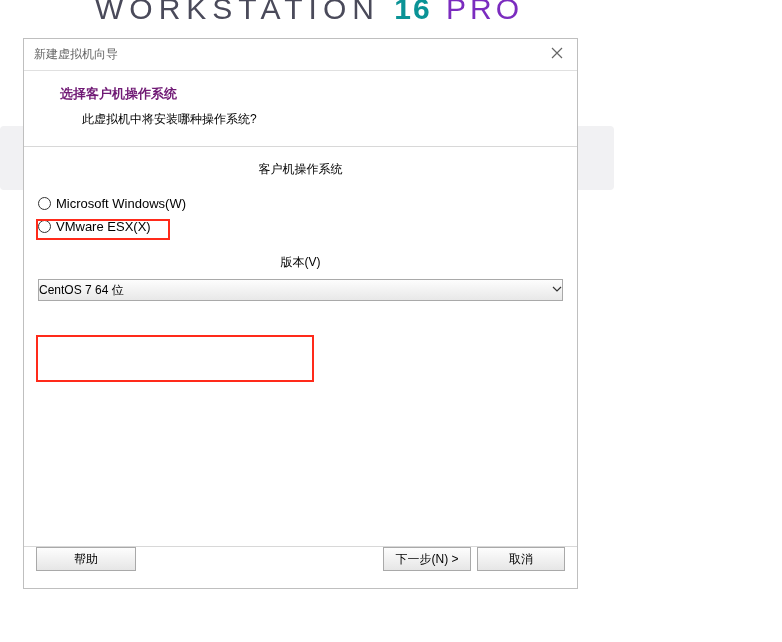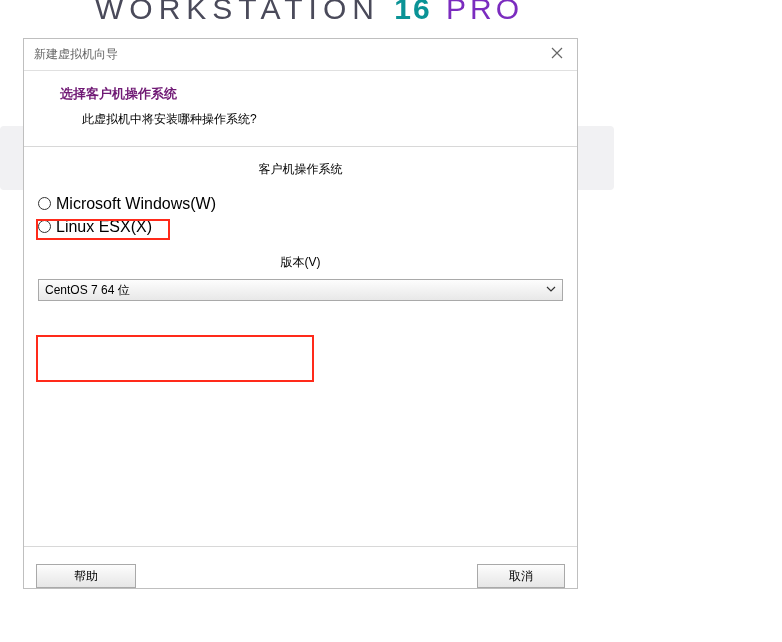--- a/index.html
+++ b/index.html
@@ -87,21 +87,21 @@
       color: #000;
       margin-bottom: 8px;
     }
     .radio-list {
       padding: 6px 0 16px 0;
     }
     .radio-row {
       display: flex;
       align-items: center;
       height: 23px;
-      font-size: 16px;
+      font-size: 13px;
       color: #000;
     }
     .radio-row .circle {
       width: 13px;
       height: 13px;
       border: 1px solid #333;
       border-radius: 50%;
       margin-right: 5px;
       display: inline-flex;
       align-items: center;
@@ -125,31 +125,31 @@
     .hl1 { left: 36px; top: 219px; width: 134px; height: 21px; }
     .hl2 { left: 36px; top: 335px; width: 278px; height: 47px; }
     .version-select {
       width: 525px;
       height: 22px;
       border: 1px solid #a9a9a9;
       background: linear-gradient(#fdfdfd, #e8e8e8);
       display: flex;
       align-items: center;
       justify-content: space-between;
-      padding: 0 6px;
+      padding: 0 0;
       font-size: 12px;
       color: #000;
       margin-top: 0;
     }
     .version-select .chev svg { width: 10px; height: 10px; }
     .footer {
       height: 42px;
       border-top: 1px solid #d8d8d8;
       display: flex;
-      align-items: flex-end;
+      align-items: flex-start;
       padding: 0 12px;
       gap: 6px;
     }
     .footer .spacer { flex: 1; }
     .btn {
       min-width: 88px;
       height: 24px;
       border: 1px solid #a9a9a9;
       background: linear-gradient(#fdfdfd, #e6e6e6);
       font-size: 12px;
@@ -190,41 +190,44 @@
 
   <div class="body-section">
     <div class="group-label">客户机操作系统</div>
     <div class="radio-list">
       <div class="radio-row">
         <span class="circle"></span>
         <span>Microsoft Windows(W)</span>
       </div>
       <div class="radio-row">
         <span class="circle"></span>
-        <span>Linux ESX(X)</span>
+        <span>VMware ESX(X)</span>
       </div>
     </div>
 
     <div class="group-label">版本(V)</div>
     <div class="version-select">
       <span>CentOS 7 64 位</span>
       <span class="chev">
         <svg viewBox="0 0 10 10">
             <path d="M1 3 L5 7 L9 3" stroke="#333" stroke-width="1.2" fill="none"></path>
           </svg>
       </span>
     </div>
   </div>
 
   <div class="footer">
     <div class="btn help">
       <span>帮助</span>
     </div>
     <div class="spacer"></div>
     <div class="btn">
+      <span>下一步(N) &gt;</span>
+    </div>
+    <div class="btn">
       <span>取消</span>
     </div>
   </div>
 
 </div>
 
 <div class="hl-red hl1"></div>
 <div class="hl-red hl2"></div>
 
 </body></html>

